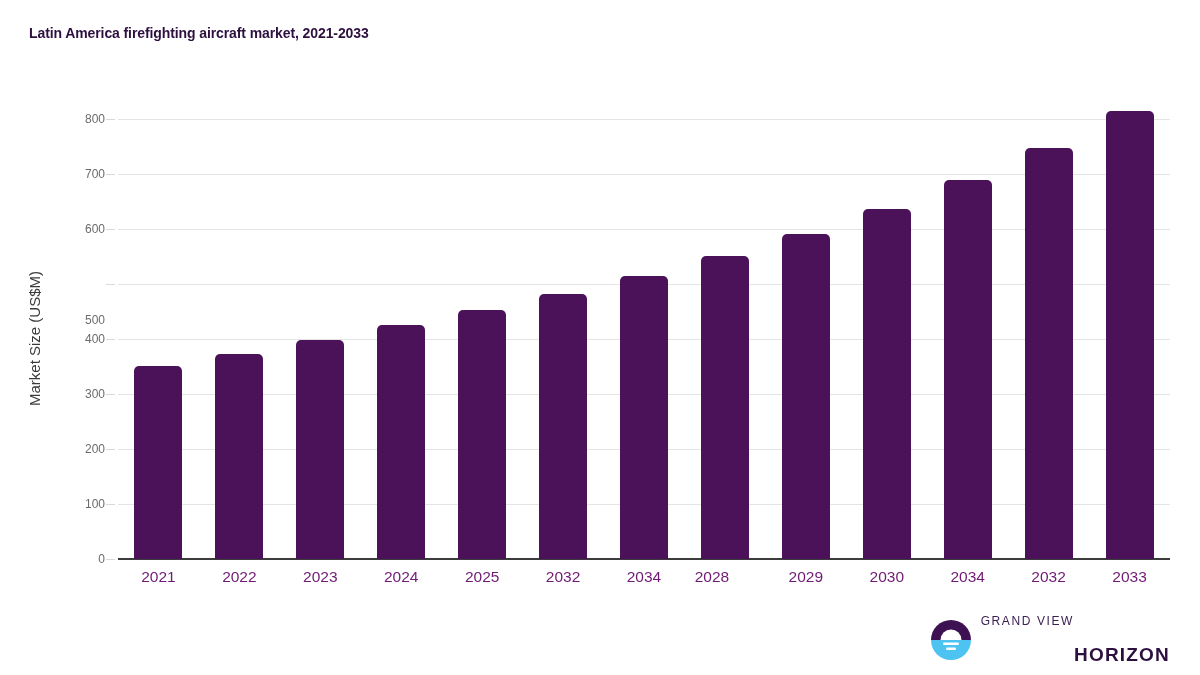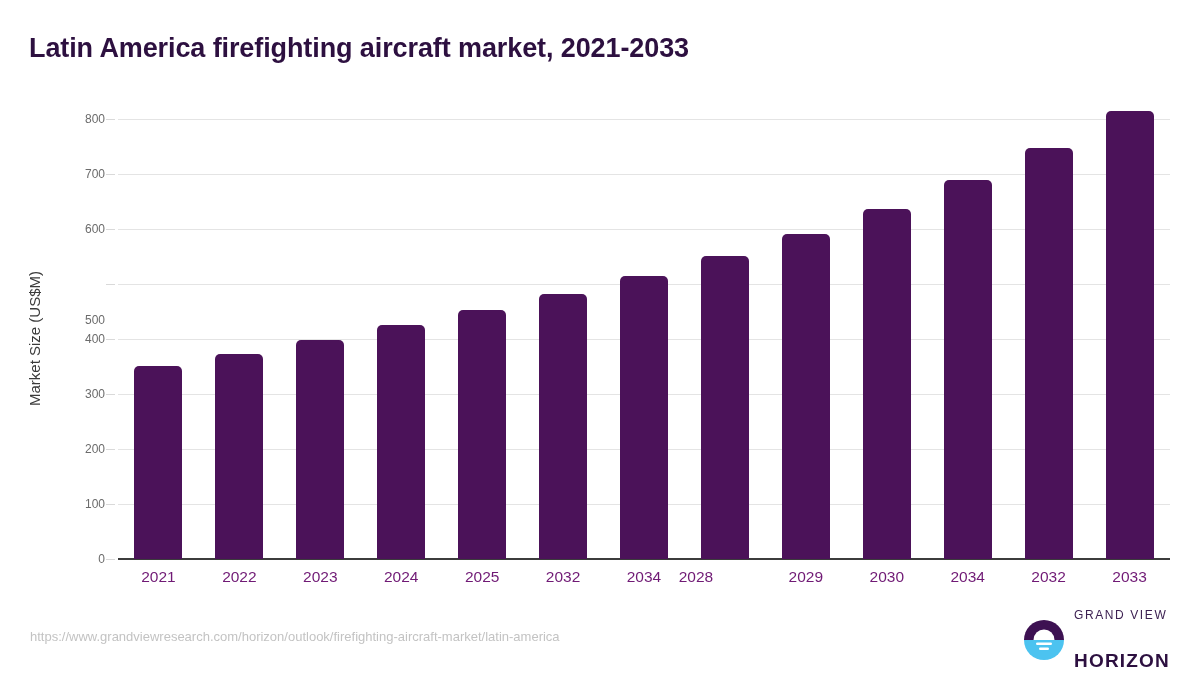--- a/index.html
+++ b/index.html
@@ -21,26 +21,25 @@
     border-radius: 6px;
     box-sizing: border-box;
     overflow: hidden;
   }
 
   
   .chart-title {
     position: absolute;
     left: 29px;
     top: 25px;
-    font-size: 27px;
+    font-size: 14px;
     font-weight: bold;
     color: #2d1040;
     letter-spacing: -0.1px;
     white-space: nowrap;
-    margin-top: 8px;
   }
 
   
   .y-axis-title {
     position: absolute;
     left: -66px;
     top: 330px;
     width: 200px;
     transform: rotate(-90deg);
     transform-origin: center center;
@@ -146,21 +145,21 @@
     align-items: center;
     gap: 9px;
   }
   .logo-mark {
     width: 42px;
     height: 42px;
     flex: 0 0 42px;
   }
   .logo-text {
     display: flex;
-    flex-direction: column;
+    flex-direction: row;
     justify-content: center;
     line-height: 1.05;
   }
   .logo-top {
     font-size: 12px;
     letter-spacing: 1.6px;
     color: #3d2152;
     font-weight: normal;
   }
   .logo-bottom {
@@ -231,29 +230,28 @@
   </div>
 
   <div class="x-labels" id="x-labels">
       <div class="x-label" style="left: 40.4615px;">2021</div>
       <div class="x-label" style="left: 121.385px;">2022</div>
       <div class="x-label" style="left: 202.308px;">2023</div>
       <div class="x-label" style="left: 283.231px;">2024</div>
       <div class="x-label" style="left: 364.154px;">2025</div>
       <div class="x-label" style="left: 445.077px;">2032</div>
       <div class="x-label" style="left: 526px;">2034</div>
-      <div class="x-label" style="left: 578px;">2028</div>
+      <div class="x-label" style="left: 594px;">2028</div>
       <div class="x-label" style="left: 687.846px;">2029</div>
       <div class="x-label" style="left: 768.769px;">2030</div>
       <div class="x-label" style="left: 849.692px;">2034</div>
       <div class="x-label" style="left: 930.615px;">2032</div>
       <div class="x-label" style="left: 1011.54px;">2033</div>
     </div>
 
-  <div class="source-url">https://www.grandviewresearch.com/horizon/outlook/firefighting-aircraft-market/latin-america</div>
 
   <div class="logo">
     <svg class="logo-mark" viewBox="0 0 42 42">
       <defs>
         <clipPath id="circClip">
             <circle cx="21" cy="21" r="20"></circle>
           </clipPath>
       </defs>
       <g clip-path="url(#circClip)">
         <rect x="0" y="0" width="42" height="21" fill="#3d1152"></rect>

